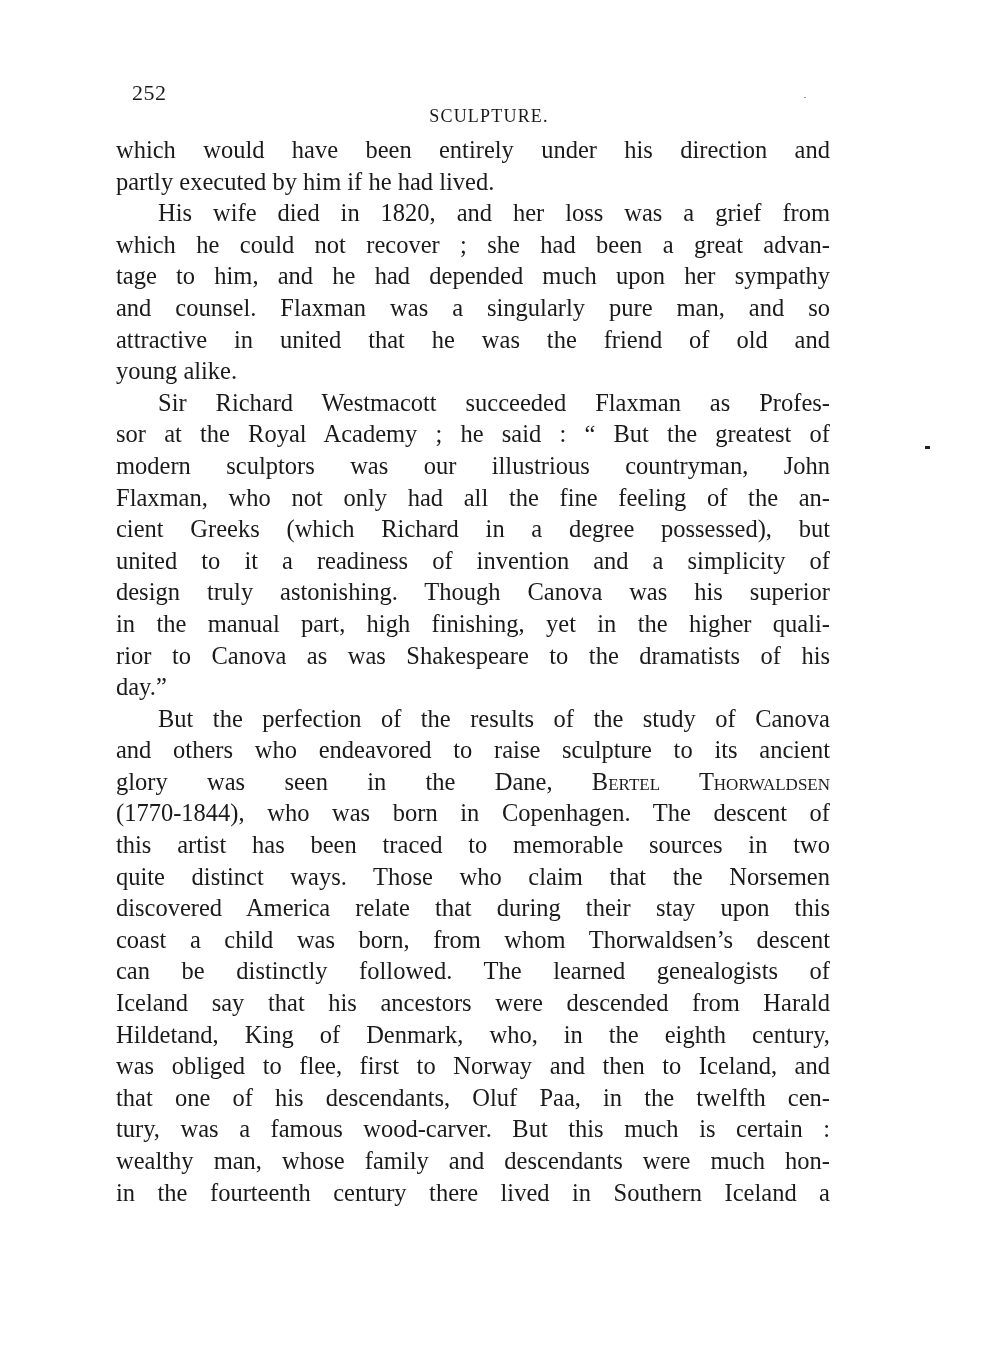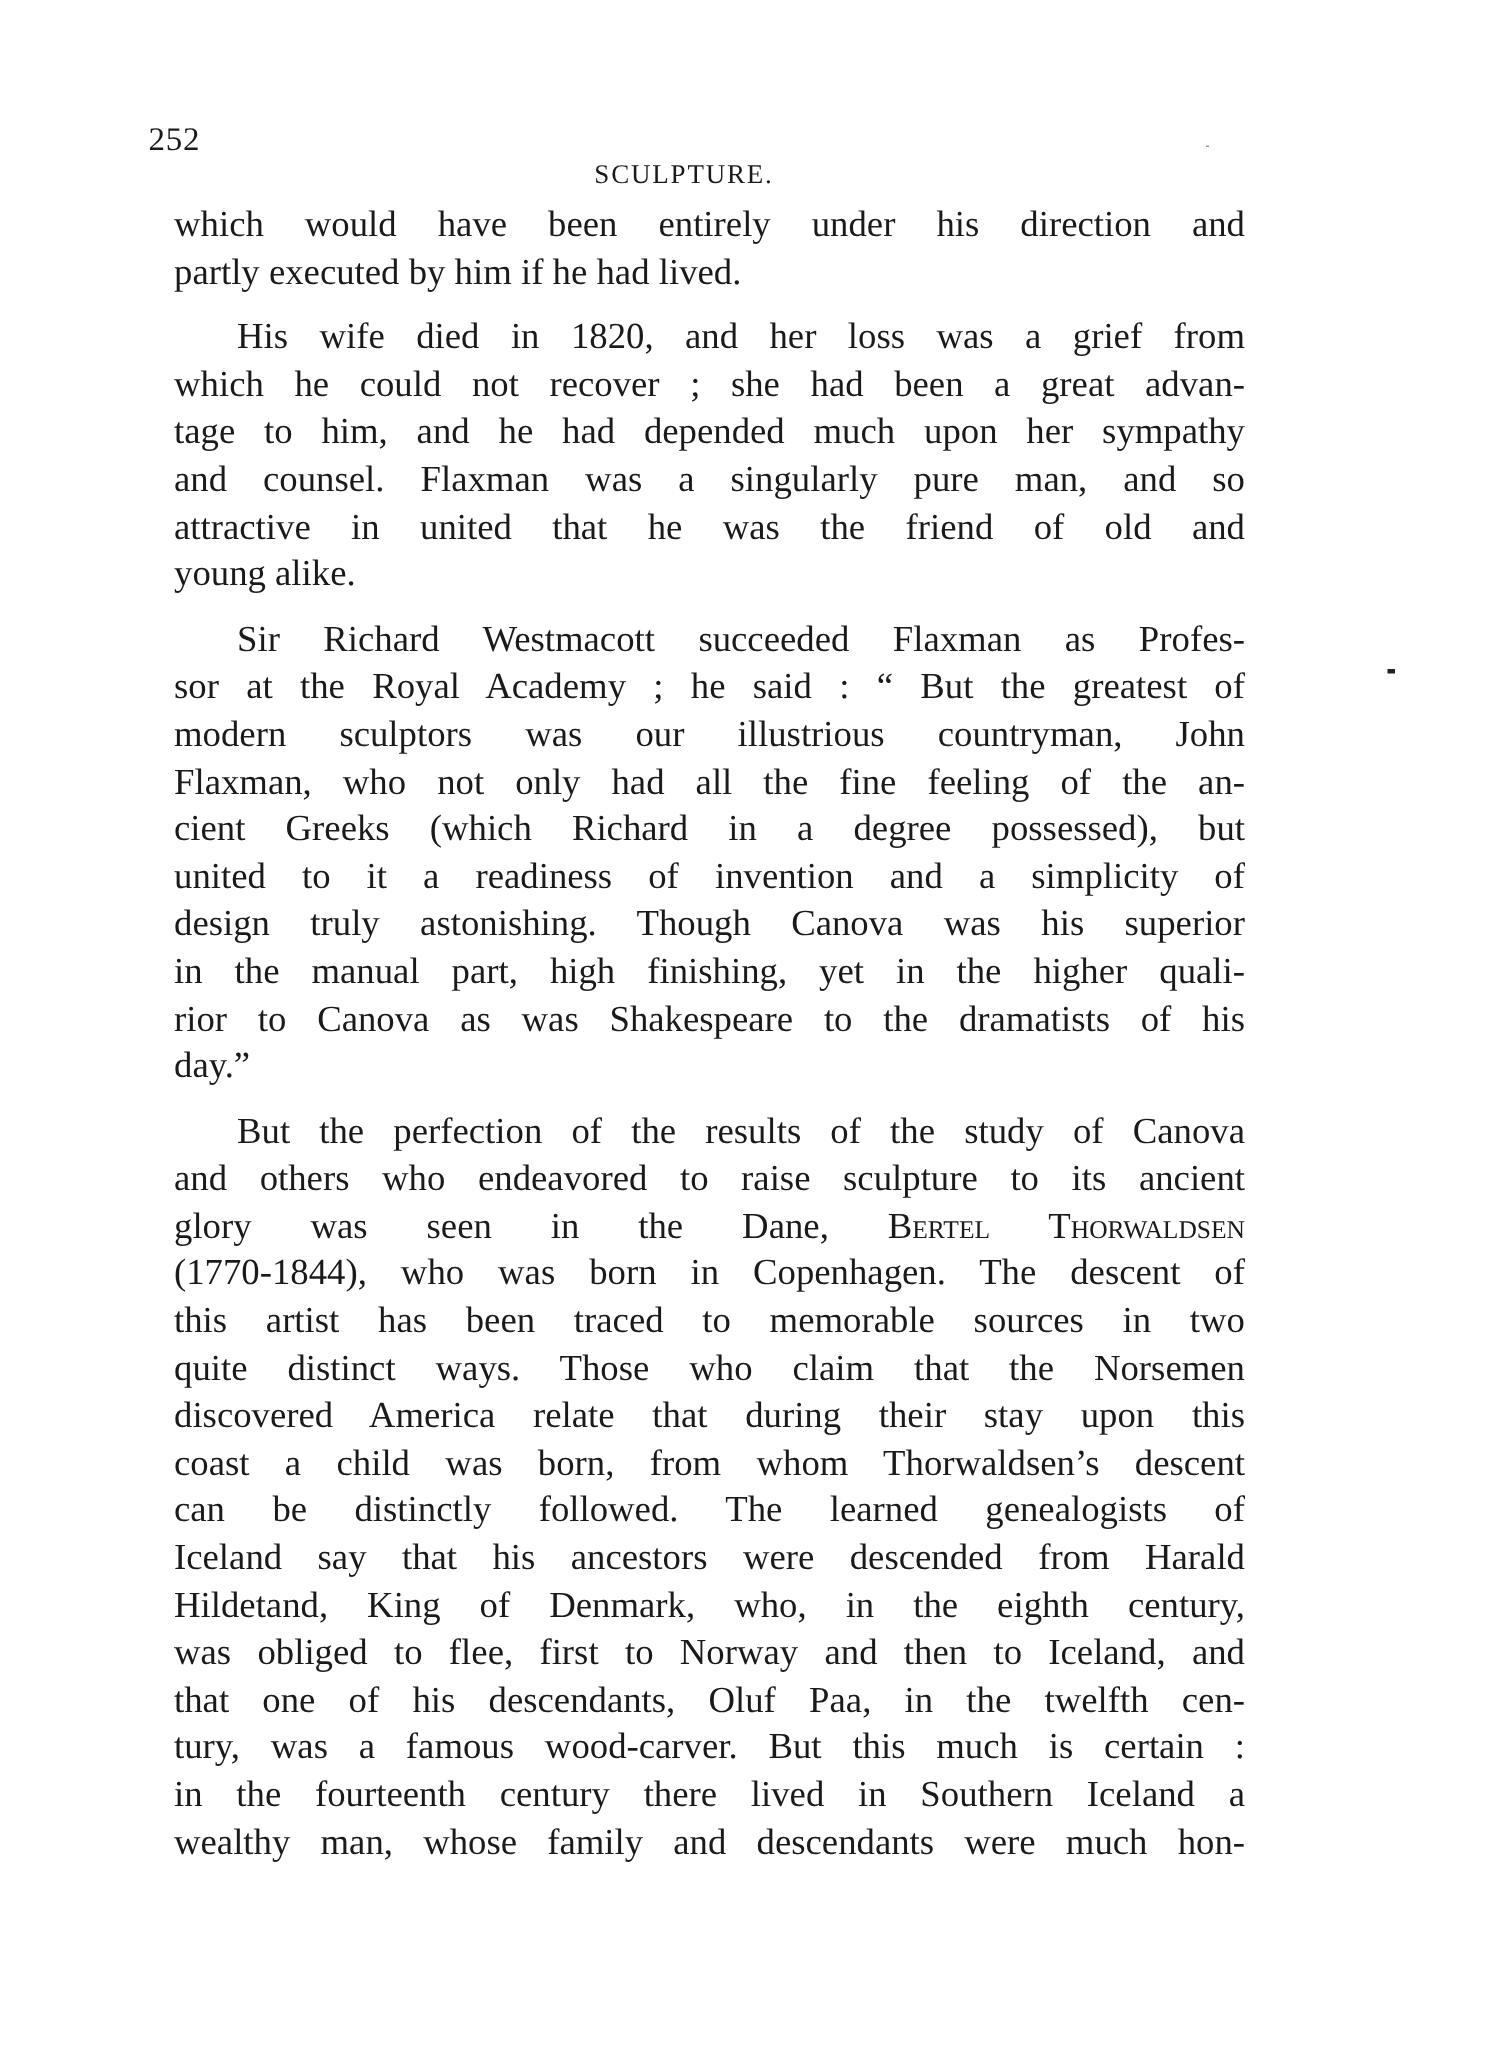--- a/index.html
+++ b/index.html
@@ -11,21 +11,21 @@
       width: 1000px;
       height: 1364px;
       position: relative;
       overflow: hidden;
       font-family: "Liberation Serif", "DejaVu Serif", serif;
       color: #1a1a1a;
     }
     .page-header {
       position: absolute;
       top: 80px;
-      left: 99px;
+      left: 132px;
       width: 714px;
       height: 30px;
     }
     .page-number {
       position: absolute;
       left: 0;
       top: 0;
       font-size: 22px;
       letter-spacing: 0.5px;
     }
@@ -66,21 +66,20 @@
       display: block;
       height: 31.6px;
       line-height: 31.6px;
       font-size: 24.5px;
       white-space: nowrap;
       text-align: justify;
       text-align-last: justify;
     }
     .line.indent {
       padding-left: 42px;
-      margin-top: 12px;
     }
     .line.last {
       text-align-last: left;
     }
     .sc {
       font-variant: small-caps;
     }
   </style>
 </head>
 <body>
@@ -130,16 +129,16 @@
     <span class="line">this artist has been traced to memorable sources in two</span>
     <span class="line">quite distinct ways.  Those who claim that the Norsemen</span>
     <span class="line">discovered America relate that during their stay upon this</span>
     <span class="line">coast a child was born, from whom Thorwaldsen’s descent</span>
     <span class="line">can be distinctly followed.  The learned genealogists of</span>
     <span class="line">Iceland say that his ancestors were descended from Harald</span>
     <span class="line">Hildetand, King of Denmark, who, in the eighth century,</span>
     <span class="line">was obliged to flee, first to Norway and then to Iceland, and</span>
     <span class="line">that one of his descendants, Oluf Paa, in the twelfth cen-</span>
     <span class="line">tury, was a famous wood-carver.  But this much is certain :</span>
+    <span class="line">wealthy man, whose family and descendants were much hon-</span>
     <span class="line">in the fourteenth century there lived in Southern Iceland a</span>
-    <span class="line">wealthy man, whose family and descendants were much hon-</span>
   </div>
 </div>
 
 </body></html>

